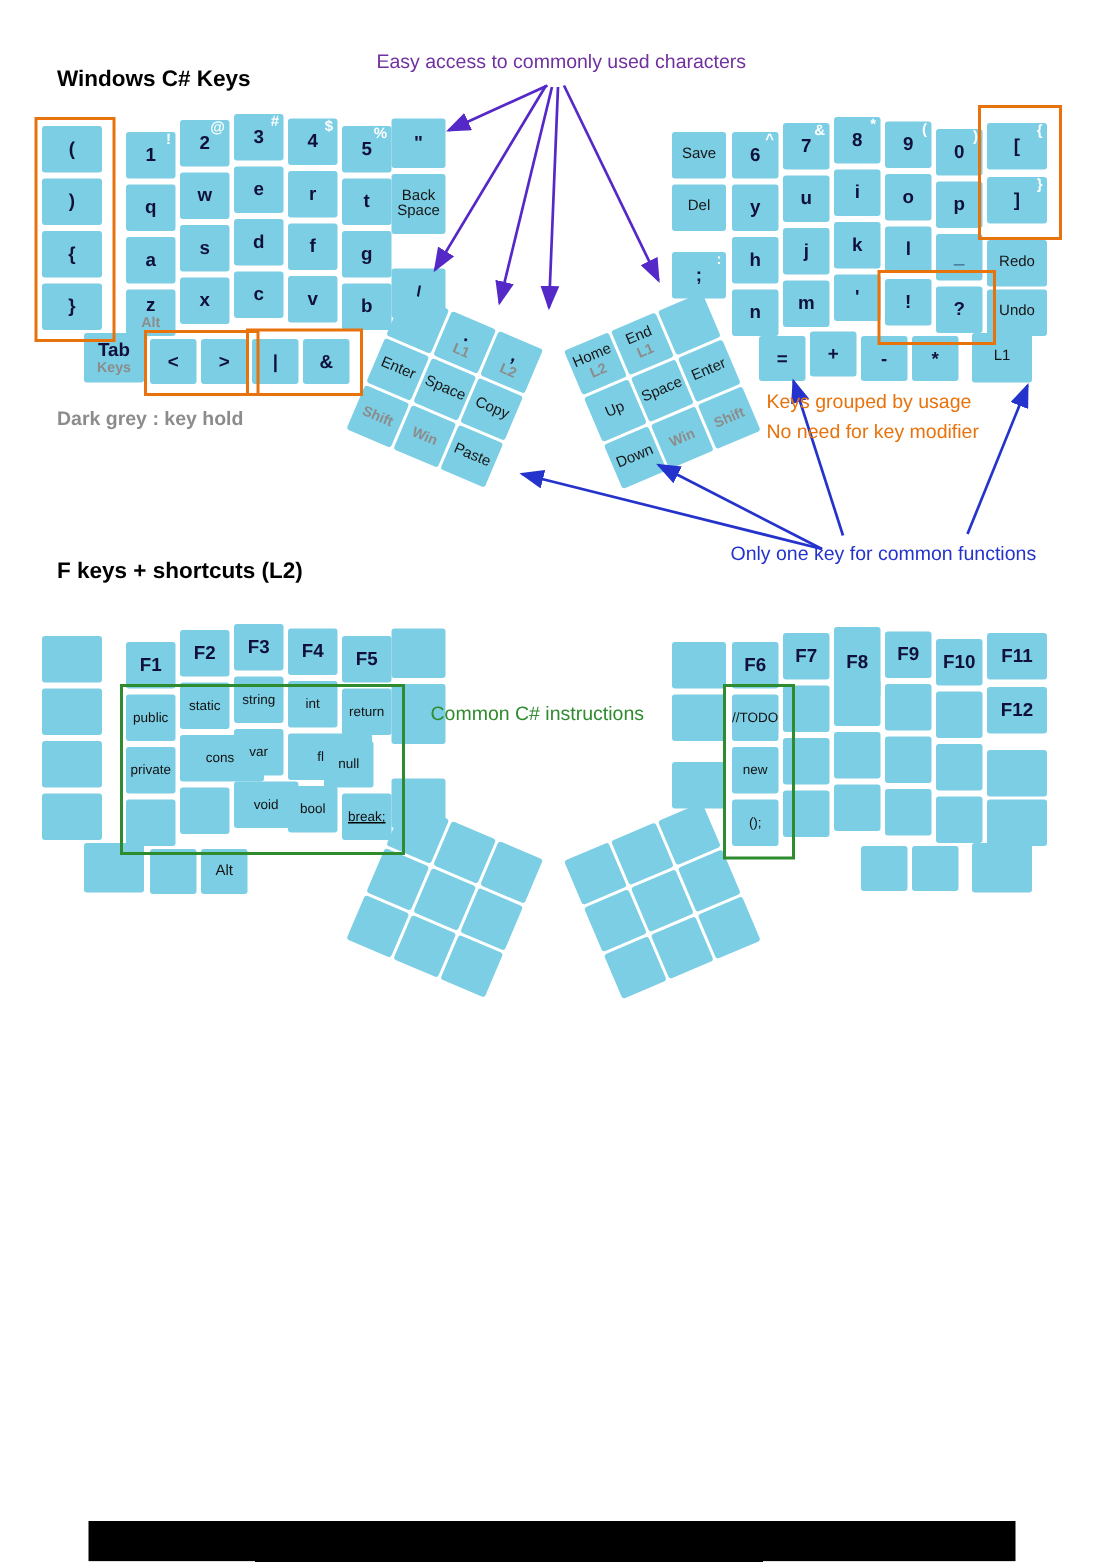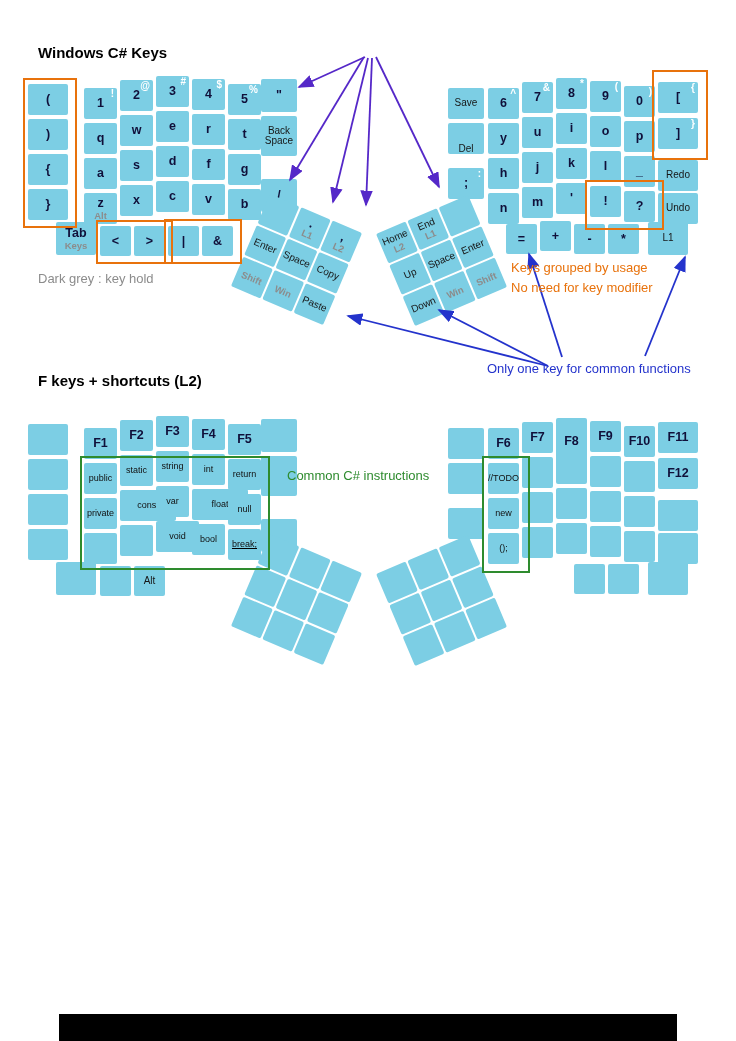--- a/index.html
+++ b/index.html
@@ -20,21 +20,21 @@
   .key .hold{font-size:9.5px;font-weight:bold;color:var(--hold-text);line-height:1;margin-top:1px;}
   .cluster{position:absolute;width:100px;height:100px;transform-origin:0 0;z-index:1;}
   .cluster .key{border-radius:2px;}
   .hl{position:absolute;border:2px solid var(--orange);z-index:3;pointer-events:none;background:transparent;}
   .hl.green{border-color:var(--green);}
   .note{position:absolute;font-size:13px;z-index:5;white-space:nowrap;}
   .ttl{position:absolute;font-size:15px;font-weight:bold;color:#000;z-index:5;white-space:nowrap;}
   #title1{left:38px;top:44px;}
   #title2{left:38px;top:372px;}
   #note-easy{left:251px;top:33px;color:var(--purple);}
-  #note-hold{left:38px;top:271px;color:var(--note-grey);font-weight:normal;}
+  #note-hold{left:38px;top:271px;color:var(--note-grey);font-weight:bold;}
   #note-grouped1{left:511px;top:260px;color:var(--orange);}
   #note-grouped2{left:511px;top:280px;color:var(--orange);}
   #note-onekey{left:487px;top:361px;color:var(--blue);}
   #note-csharp{left:287px;top:468px;color:var(--green);}
   #hl-brackets{left:23px;top:78px;width:50px;height:146px;}
   #hl-ltgt{left:96px;top:220px;width:73px;height:40px;}
   #hl-pipeamp{left:164px;top:219px;width:74px;height:41px;}
   #hl-exq{left:585px;top:180px;width:75px;height:46px;}
   #hl-sqbr{left:652px;top:70px;width:52px;height:86px;}
   #hl-kw-left{left:80px;top:456px;width:186px;height:110px;}
@@ -43,20 +43,21 @@
   #footer-bar{position:absolute;left:59px;top:1014px;width:618px;height:27px;background:var(--footer);z-index:2;}
 </style>
 </head>
 <body>
 
 <div class="page">
 
   <div class="ttl" id="title1">Windows C# Keys</div>
   <div class="ttl" id="title2">F keys + shortcuts (L2)</div>
 
+  <div class="note" id="note-easy">Easy access to commonly used characters</div>
   <div class="note" id="note-hold">Dark grey : key hold</div>
   <div class="note" id="note-grouped1">Keys grouped by usage</div>
   <div class="note" id="note-grouped2">No need for key modifier</div>
   <div class="note" id="note-onekey">Only one key for common functions</div>
   <div class="note" id="note-csharp">Common C# instructions</div>
 
   <div class="layer" id="main-keys">
       <div class="key" style="left: 28px; top: 84px; width: 40px; height: 31px;">
         <span class="main">(</span>
       </div>
@@ -156,21 +157,21 @@
       </div>
       <div class="key" style="left: 168px; top: 226px; width: 31px; height: 30px;">
         <span class="main">|</span>
       </div>
       <div class="key" style="left: 202px; top: 226px; width: 31px; height: 30px;">
         <span class="main">&amp;</span>
       </div>
       <div class="key word" style="left: 448px; top: 88px; width: 36px; height: 31px;">
         <span class="main">Save</span>
       </div>
-      <div class="key word" style="left: 448px; top: 123px; width: 36px; height: 31px; justify-content: flex-end;">
+      <div class="key word" style="left: 448px; top: 123px; width: 36px; height: 31px;">
         <span class="main">Del</span>
       </div>
       <div class="key" style="left: 448px; top: 168px; width: 36px; height: 31px;">
         <span class="shift">:</span>
         <span class="main">;</span>
       </div>
       <div class="key" style="left: 488px; top: 88px; width: 31px; height: 31px;">
         <span class="shift">^</span>
         <span class="main">6</span>
       </div>
@@ -313,21 +314,21 @@
       </div>
       <div class="key kw" style="left: 192px; top: 524px; width: 33px; height: 31px;">
         <span class="main">bool</span>
       </div>
       <div class="key" style="left: 228px; top: 424px; width: 33px; height: 31px;">
         <span class="main">F5</span>
       </div>
       <div class="key kw" style="left: 228px; top: 459px; width: 33px; height: 31px;">
         <span class="main">return</span>
       </div>
-      <div class="key kw" style="left: 228px; top: 494px; width: 33px; height: 31px;">
+      <div class="key kw" style="left: 216px; top: 494px; width: 33px; height: 31px;">
         <span class="main">null</span>
       </div>
       <div class="key kw" style="left: 228px; top: 529px; width: 33px; height: 31px; text-decoration: underline;">
         <span class="main">break;</span>
       </div>
       <div class="key" style="left: 261px; top: 419px; width: 36px; height: 33px;"></div>
       <div class="key" style="left: 261px; top: 456px; width: 36px; height: 40px;"></div>
       <div class="key" style="left: 261px; top: 519px; width: 36px; height: 33px;"></div>
       <div class="key" style="left: 56px; top: 562px; width: 40px; height: 33px;"></div>
       <div class="key" style="left: 100px; top: 566px; width: 31px; height: 30px;"></div>

